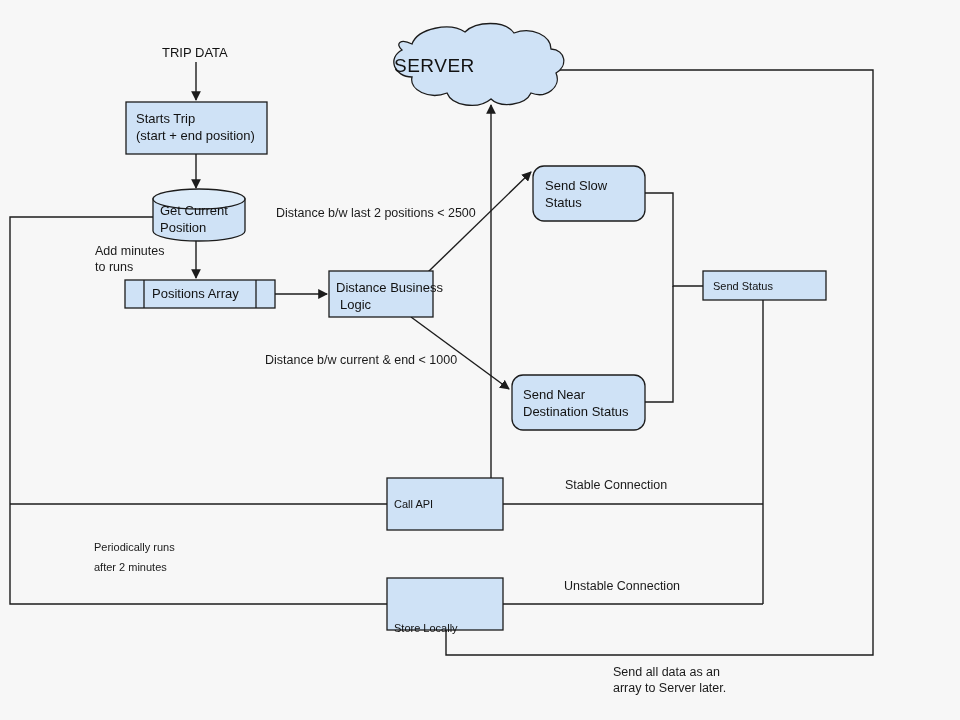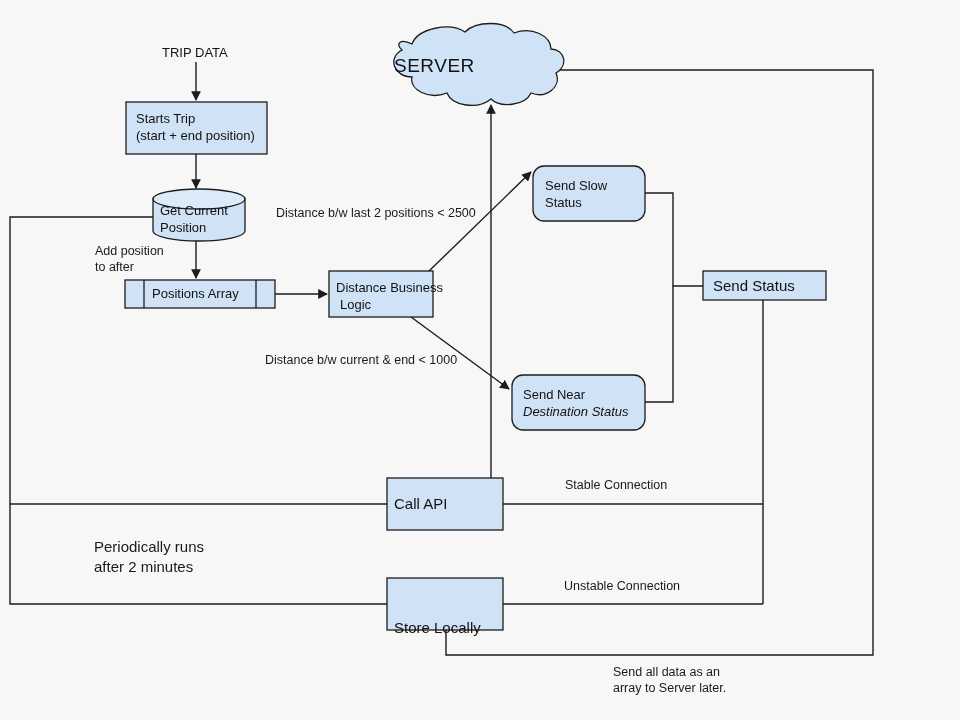--- a/index.html
+++ b/index.html
@@ -37,21 +37,21 @@
   }
   .edge-label {
     position: absolute;
     font-family: "Liberation Sans", sans-serif;
     font-size: 12.5px;
     color: #1a1a1a;
     line-height: 16px;
     white-space: pre;
   }
   .big-label {
-    font-size: 15px;
+    font-size: 11px;
     line-height: 20px;
     text-align: center;
   }
   .server-label {
     font-size: 19px;
     letter-spacing: 0.5px;
   }
 </style>
 </head>
 <body>
@@ -153,30 +153,30 @@
 
   <div class="node-label" style="left:336px; top:280px;">Distance Business</div>
   <div class="node-label" style="left:340px; top:297px;">Logic</div>
 
   <div class="node-label server-label" style="left:394px; top:58px;">SERVER</div>
 
   <div class="node-label" style="left:545px; top:178px;">Send Slow</div>
   <div class="node-label" style="left:545px; top:195px;">Status</div>
 
   <div class="node-label" style="left:523px; top:387px;">Send Near</div>
-  <div class="node-label" style="left:523px; top:404px;font-style:italic;">Destination Status</div>
+  <div class="node-label" style="left:523px; top:404px;">Destination Status</div>
 
   <div class="node-label big-label" style="left:713px; top:276px;">Send Status</div>
 
   <div class="node-label big-label" style="left:394px; top:494px;">Call API</div>
 
   <div class="node-label big-label" style="left:394px; top:594px;margin-top:24px;">Store Locally</div>
 
-  <div class="edge-label" style="left:95px; top:243px;">Add position</div>
-  <div class="edge-label" style="left:95px; top:259px;">to after</div>
+  <div class="edge-label" style="left:95px; top:243px;">Add minutes</div>
+  <div class="edge-label" style="left:95px; top:259px;">to runs</div>
 
   <div class="edge-label" style="left:276px; top:205px;">Distance b/w last 2 positions &lt; 2500</div>
 
   <div class="edge-label" style="left:265px; top:352px;">Distance b/w current &amp; end &lt; 1000</div>
 
   <div class="edge-label" style="left:565px; top:477px;">Stable Connection</div>
 
   <div class="edge-label" style="left:564px; top:578px;">Unstable Connection</div>
 
   <div class="edge-label big-label" style="left:94px; top:537px;">Periodically runs</div>

